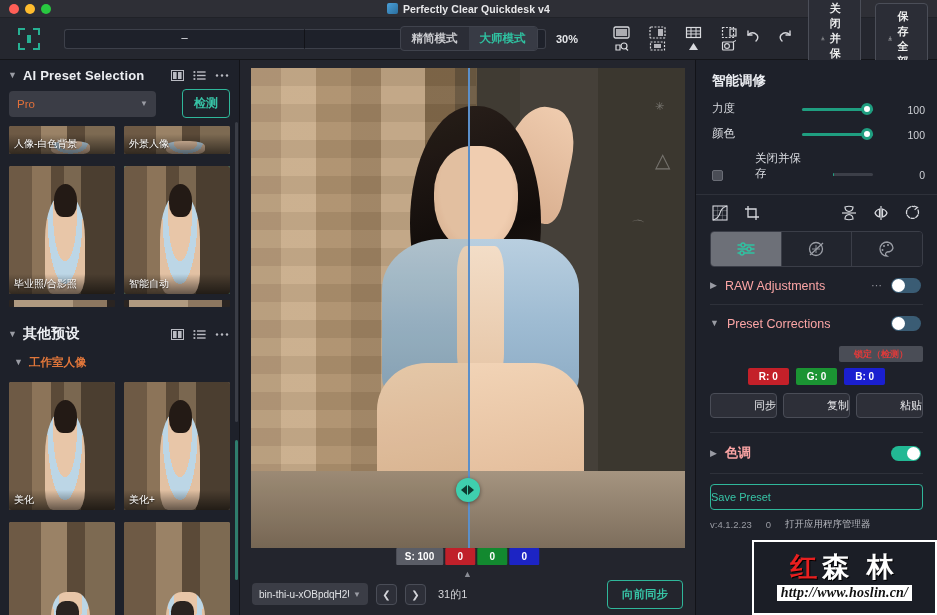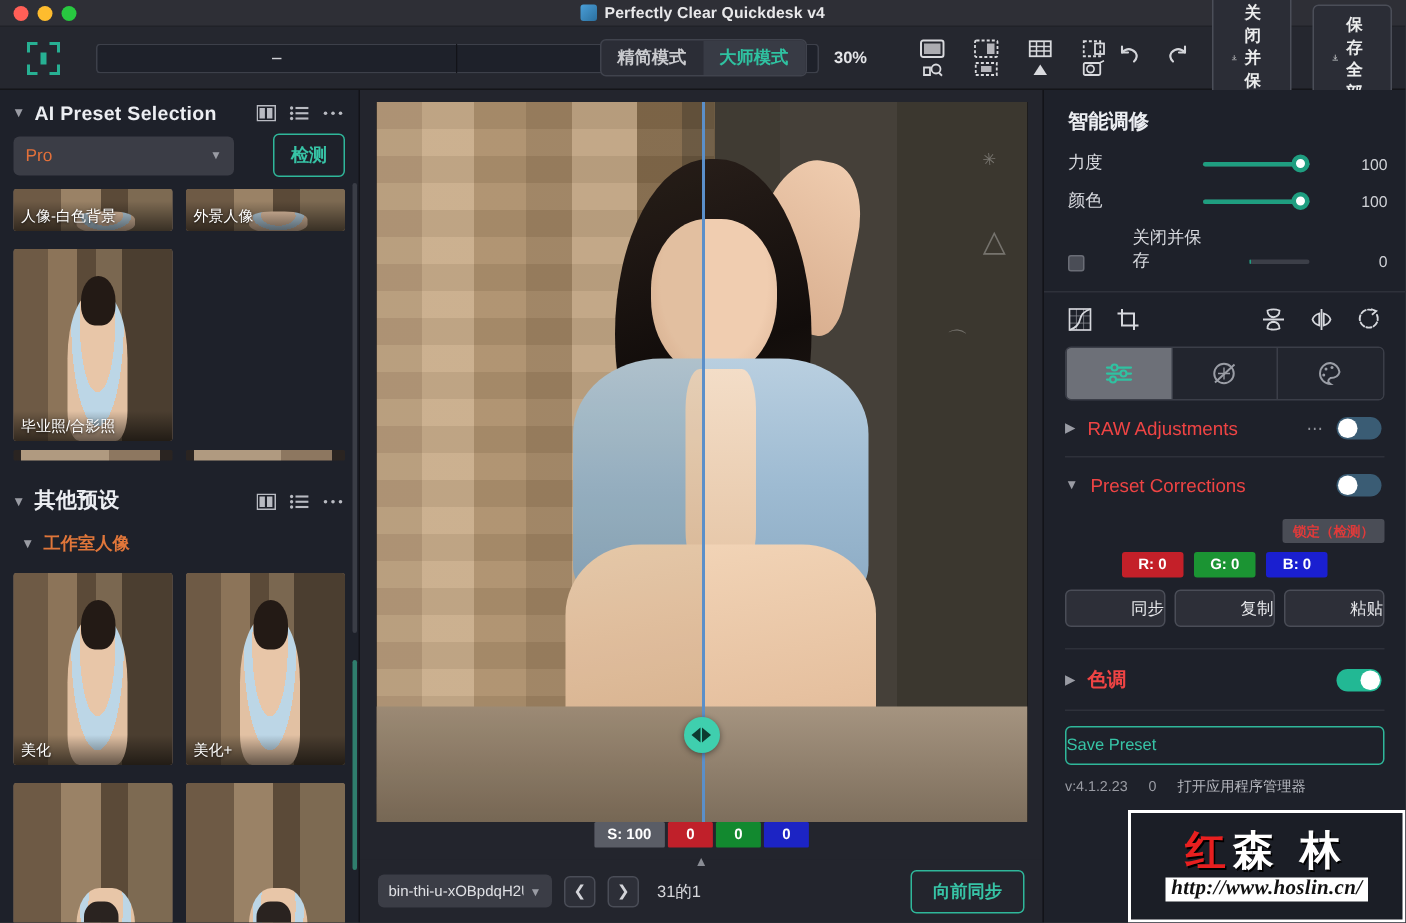--- a/index.html
+++ b/index.html
@@ -356,34 +356,34 @@
   .tab {
     flex: 1; height: 34px; display: flex; align-items: center; justify-content: center;
     cursor: pointer; background: #22252e; border-right: 1px solid #3b3e48;
   }
   .tab:last-child { border-right: 0; }
   .tab.active { background: #6d7078; }
 
   .acc-row {
     display: flex; align-items: center; padding: 11px 16px 11px 14px; gap: 8px;
   }
-  .acc-title { font-size: 12.5px; color: #ef4444; }
+  .acc-title { font-size: 12.5px; color: #fca5a5; }
   .acc-title.cn { font-size: 13px; font-weight: bold; }
   .acc-dots { margin-left: auto; color: #8f9199; font-size: 11px; letter-spacing: 1px; }
   .toggle {
     width: 30px; height: 15px; border-radius: 8px; background: #3a5c74; position: relative; cursor: pointer; flex: 0 0 30px;
   }
   .toggle i { position: absolute; width: 13px; height: 13px; border-radius: 50%; background: #fff; top: 1px; left: 1px; }
   .toggle.on { background: #22b894; }
   .toggle.on i { left: 16px; }
 
   .acc-div { height: 1px; background: #2e313a; margin: 0 14px; }
 
   .red-badge {
-    margin: 4px 14px 0 auto; width: 68px; height: 16px; background: #4a4d56;
+    margin: 4px 14px 0 auto; width: 84px; height: 16px; background: #4a4d56;
     border-radius: 2px; display: flex; align-items: center; justify-content: center;
     color: #e03a3a; font-size: 9px; font-weight: bold; cursor: pointer;
   }
   .rgb-chips { display: flex; gap: 7px; padding: 6px 16px 0 16px; justify-content: center; }
   .chip { font-size: 10px; font-weight: bold; color: #fff; padding: 3px 11px; border-radius: 2px; }
   .chip.r { background: #c42029; }
   .chip.g { background: #1b9433; }
   .chip.b { background: #1a1fd0; }
   .btn-row3 { display: flex; gap: 6px; padding: 8px 14px 0 14px; }
   .sm-btn {
@@ -581,20 +581,24 @@
           <div class="photo tiny feet"></div>
           <div class="label">外景人像</div>
         </div>
       </div>
 
       <div class="thumb-grid">
         <div class="thumb tall">
           <div class="photo"></div>
           <div class="label">毕业照/合影照</div>
         </div>
+        <div class="thumb tall sel">
+          <div class="photo"></div>
+          <div class="label">智能自动</div>
+        </div>
       </div>
 
       <div class="strip-row">
         <div class="strip"></div>
         <div class="strip"></div>
       </div>
 
       <div class="divider"></div>
 
       <div class="sec-head">

